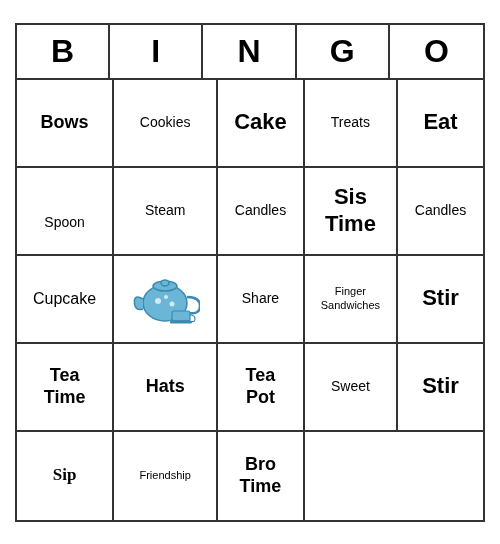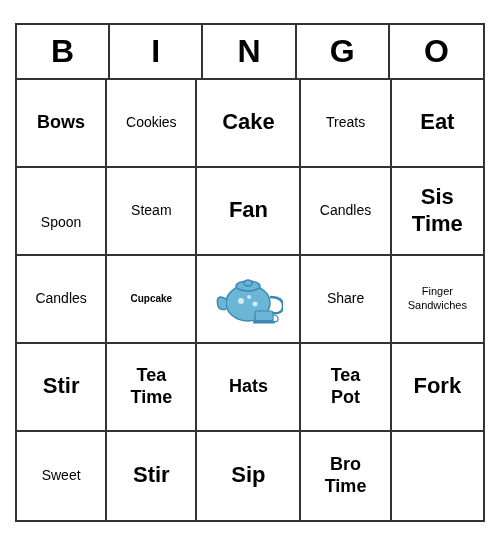--- a/index.html
+++ b/index.html
@@ -85,34 +85,31 @@
       <div class="bingo-cell">
         <span style="font-size: 22px; font-weight: bold; line-height: 1.2; white-space: pre-line; text-align: center;">Eat</span>
       </div>
       <div class="bingo-cell">
         <span style="font-size: 14px; font-weight: normal; line-height: 1.2; white-space: pre-line; text-align: center; margin-top: 24px;">Spoon</span>
       </div>
       <div class="bingo-cell">
         <span style="font-size: 14px; font-weight: normal; line-height: 1.2; white-space: pre-line; text-align: center;">Steam</span>
       </div>
       <div class="bingo-cell">
-        <span style="font-size: 22px; font-weight: bold; line-height: 1.2; white-space: pre-line; text-align: center;">Fan</span>
-      </div>
-      <div class="bingo-cell">
         <span style="font-size: 14px; font-weight: normal; line-height: 1.2; white-space: pre-line; text-align: center;">Candles</span>
       </div>
       <div class="bingo-cell">
         <span style="font-size: 22px; font-weight: bold; line-height: 1.2; white-space: pre-line; text-align: center;">Sis
 Time</span>
       </div>
       <div class="bingo-cell">
         <span style="font-size: 14px; font-weight: normal; line-height: 1.2; white-space: pre-line; text-align: right;">Candles</span>
       </div>
       <div class="bingo-cell">
-        <span style="font-size: 10px; font-weight: bold; line-height: 1.2; white-space: pre-line; text-align: center;">Cupcake</span>
+        <span style="font-size: 16px; font-weight: normal; line-height: 1.2; white-space: pre-line; text-align: center;">Cupcake</span>
       </div>
       <div class="bingo-cell">
       <div class="teapot-container">
         <svg width="70" height="55" viewBox="0 0 70 55" xmlns="http://www.w3.org/2000/svg">
 
           <ellipse cx="35" cy="32" rx="22" ry="18" fill="#6bb5d6" stroke="#3a8ab0" stroke-width="1.5"></ellipse>
 
           <path d="M13 28 Q2 22 5 35 Q7 40 13 38" fill="#6bb5d6" stroke="#3a8ab0" stroke-width="1.5"></path>
 
           <path d="M57 26 Q70 26 70 35 Q70 44 57 42" fill="none" stroke="#3a8ab0" stroke-width="2.5"></path>
@@ -146,29 +143,29 @@
 Time</span>
       </div>
       <div class="bingo-cell">
         <span style="font-size: 18px; font-weight: bold; line-height: 1.2; white-space: pre-line; text-align: center;">Hats</span>
       </div>
       <div class="bingo-cell">
         <span style="font-size: 18px; font-weight: bold; line-height: 1.2; white-space: pre-line; text-align: center;">Tea
 Pot</span>
       </div>
       <div class="bingo-cell">
-        <span style="font-size: 22px; font-weight: bold; line-height: 1.2; white-space: pre-line; text-align: center;">Fork</span>
-      </div>
-      <div class="bingo-cell">
         <span style="font-size: 14px; font-weight: normal; line-height: 1.2; white-space: pre-line; text-align: center;">Sweet</span>
       </div>
       <div class="bingo-cell">
         <span style="font-size: 22px; font-weight: bold; line-height: 1.2; white-space: pre-line; text-align: center;">Stir</span>
       </div>
       <div class="bingo-cell">
-        <span style="font-size: 22px; font-weight: bold; line-height: 1.2; white-space: pre-line; text-align: left;">Sip</span>
+        <span style="font-size: 17px; font-weight: bold; line-height: 1.2; white-space: pre-line; text-align: left; font-family: Liberation Serif, serif;">Sip</span>
+      </div>
+      <div class="bingo-cell">
+        <span style="font-size: 11px; font-weight: normal; line-height: 1.2; white-space: pre-line; text-align: center;">Friendship</span>
       </div>
       <div class="bingo-cell">
         <span style="font-size: 18px; font-weight: bold; line-height: 1.2; white-space: pre-line; text-align: center;">Bro
 Time</span>
       </div>
     </div>
 </div>
 
 </body></html>

